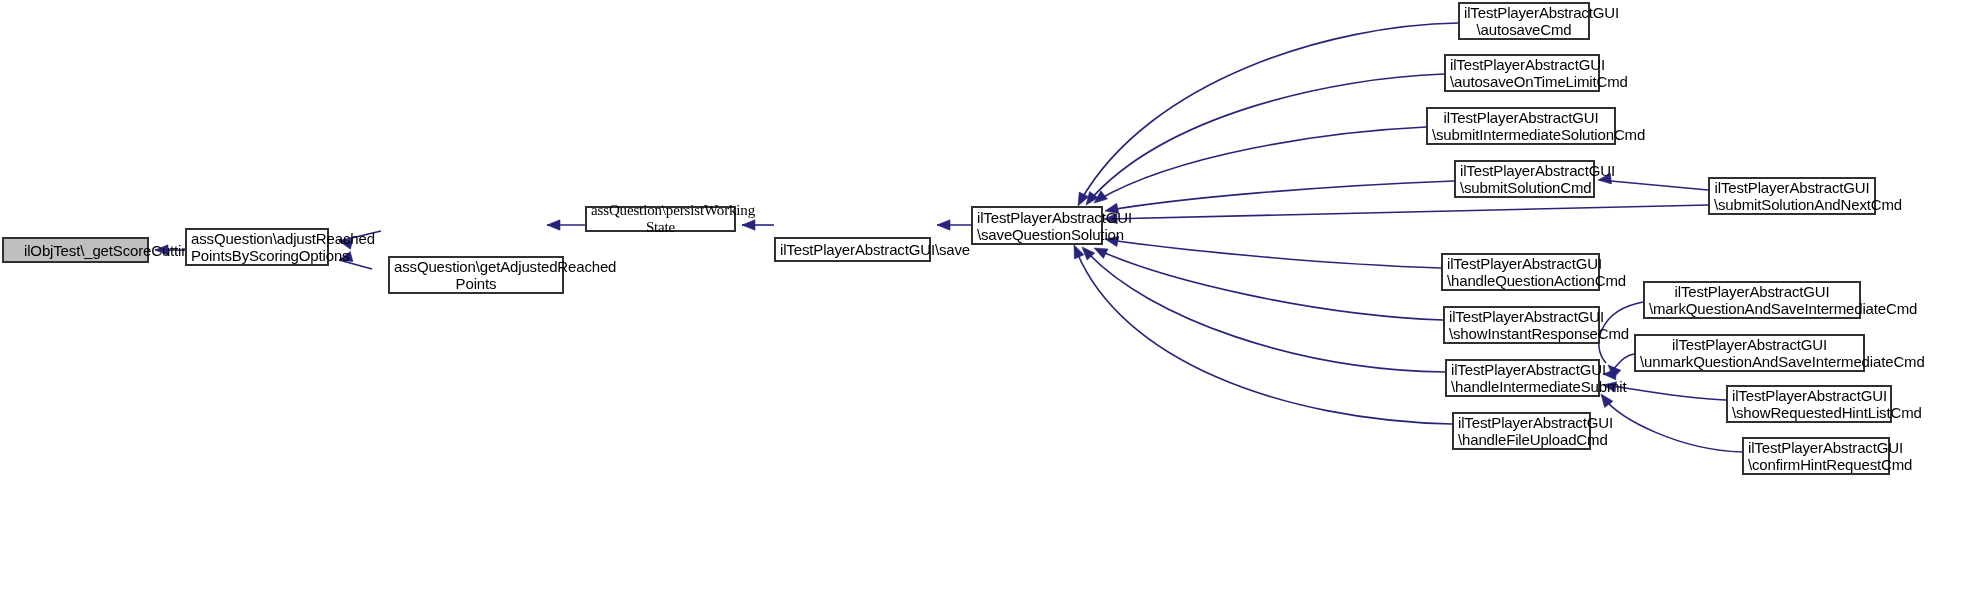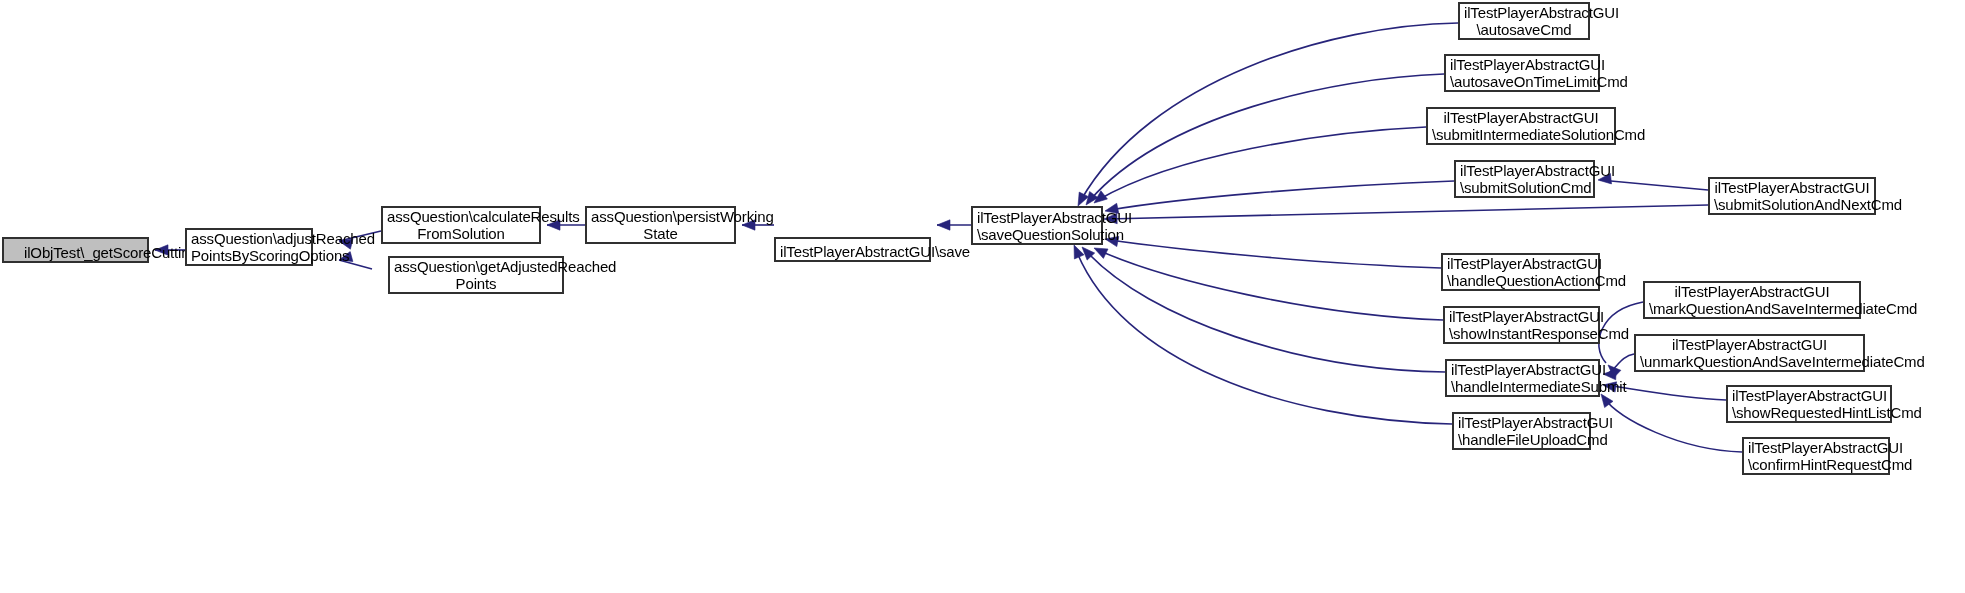--- a/index.html
+++ b/index.html
@@ -46,21 +46,20 @@
     letter-spacing: -0.15px;
     cursor: default;
   }
   .node.highlight {
     background: #bfbfbf;
     border: 1px solid #404040;
   }
   .node.thick {
     border-width: 2px;
     border-color: #303030;
-    align-items: flex-end;
   }
   .node-label {
     display: block;
     width: 100%;
     padding: 0 4px;
     box-sizing: border-box;
   }
 </style>
 </head>
 <body>
@@ -143,27 +142,25 @@
         <path d="M 1726 400 C 1680 398 1640 390 1606 385" fill="none" stroke="#27247a" stroke-width="1.6"></path>
         <polygon points="1603.0,385.0 1615.1,392.1 1616.6,381.8" fill="#27247a" stroke="#27247a" stroke-width="0.6"></polygon>
       </g>
       <g>
         <path d="M 1742 452 C 1680 450 1620 420 1603 397" fill="none" stroke="#27247a" stroke-width="1.6"></path>
         <polygon points="1601.0,394.0 1604.6,407.5 1613.0,401.3" fill="#27247a" stroke="#27247a" stroke-width="0.6"></polygon>
       </g>
     </svg>
   <div id="node-layer">
       <div class="node highlight thick" style="left: 2px; top: 237px; width: 147px; height: 26px; background: rgb(191, 191, 191); padding-left: 16px;"><span class="node-label">ilObjTest\_getScoreCutting</span></div>
-      <div class="node thick" style="left: 185px; top: 228px; width: 128px; height: 38px;"><span class="node-label">assQuestion\adjustReached
+      <div class="node thick" style="left: 185px; top: 228px; width: 144px; height: 38px;"><span class="node-label">assQuestion\adjustReached
 PointsByScoringOptions</span></div>
-      <div class="node thick" style="left: 381px; top: 206px; width: 160px; height: 38px;"><span class="node-label">assQuestion\calculateResults
-FromSolution</span></div>
       <div class="node thick" style="left: 372px; top: 256px; width: 176px; height: 38px; margin-left: 16px;"><span class="node-label">assQuestion\getAdjustedReached
 Points</span></div>
-      <div class="node thick" style="left: 585px; top: 206px; width: 151px; height: 38px;"><span class="node-label">assQuestion\persistWorking
+      <div class="node thick" style="left: 585px; top: 206px; width: 151px; height: 26px; font-family: Liberation Serif, serif;"><span class="node-label">assQuestion\persistWorking
 State</span></div>
       <div class="node thick" style="left: 774px; top: 213px; width: 157px; height: 25px; margin-top: 24px;"><span class="node-label">ilTestPlayerAbstractGUI\save</span></div>
       <div class="node thick" style="left: 971px; top: 206px; width: 132px; height: 39px;"><span class="node-label">ilTestPlayerAbstractGUI
 \saveQuestionSolution</span></div>
       <div class="node thick" style="left: 1458px; top: 2px; width: 132px; height: 38px;"><span class="node-label">ilTestPlayerAbstractGUI
 \autosaveCmd</span></div>
       <div class="node thick" style="left: 1444px; top: 54px; width: 156px; height: 38px;"><span class="node-label">ilTestPlayerAbstractGUI
 \autosaveOnTimeLimitCmd</span></div>
       <div class="node thick" style="left: 1426px; top: 107px; width: 190px; height: 38px;"><span class="node-label">ilTestPlayerAbstractGUI
 \submitIntermediateSolutionCmd</span></div>

